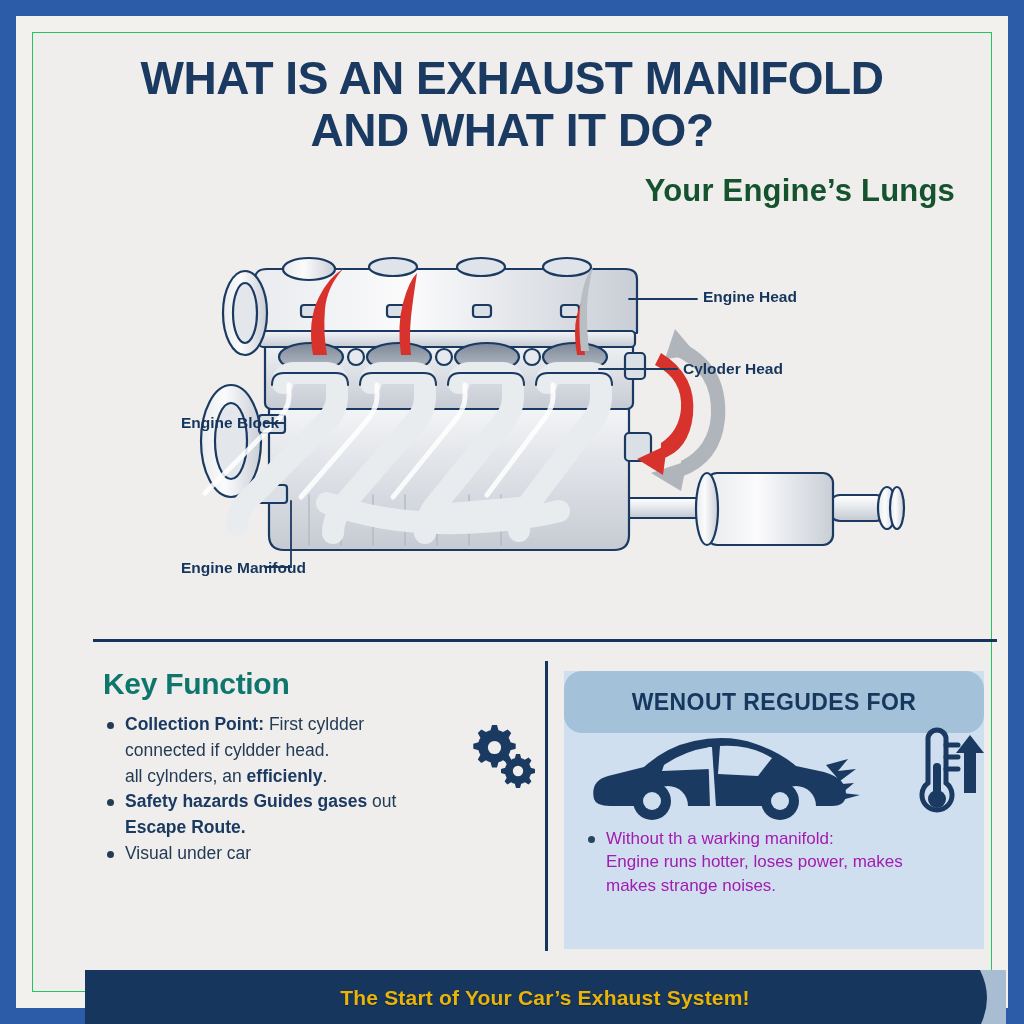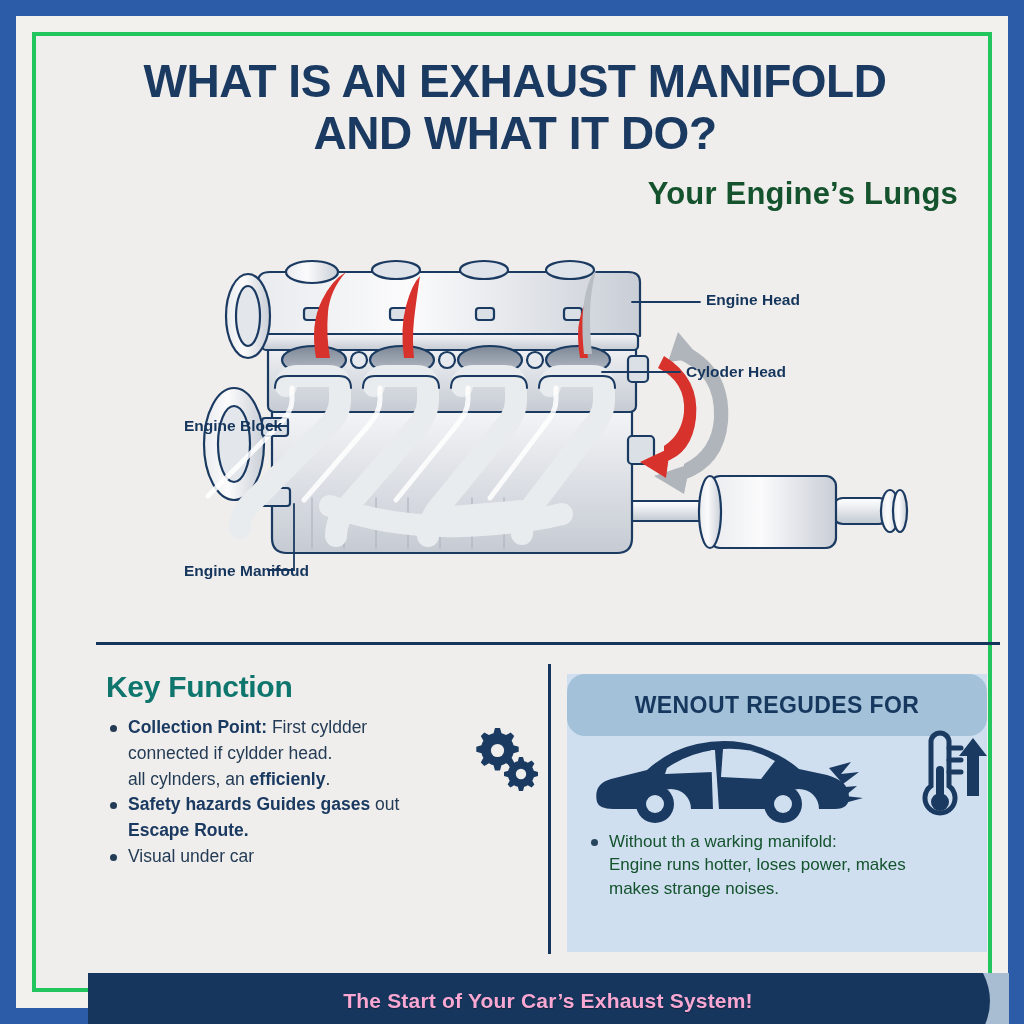--- a/index.html
+++ b/index.html
@@ -23,21 +23,21 @@
     left: 16px; top: 16px;
     width: 992px; height: 992px;
     background: #f3f1ee;
     box-sizing: border-box;
   }
   
   .navy-frame {
     position: absolute;
     left: 32px; top: 32px;
     width: 960px; height: 960px;
-    border: 4px solid #22c55e;
+    border: 1px solid #22c55e;
     background: #efeeec;
     box-sizing: border-box;
   }
   
   .title-block {
     position: absolute;
     left: 36px; top: 20px;
     width: 886px;
     text-align: center;
   }
@@ -158,21 +158,21 @@
   .thermo-svg { position: absolute; left: 340px; top: -10px; }
   .rp-body {
     padding: 10px 20px 0 20px;
   }
   .rp-body ul { list-style: none; margin: 0; padding: 0; }
   .rp-body li {
     position: relative;
     padding-left: 22px;
     font-size: 17px;
     line-height: 1.38;
-    color: #14532d;
+    color: #a21caf;
   }
   .rp-body li::before {
     content: "";
     position: absolute;
     left: 4px; top: 9px;
     width: 7px; height: 7px;
     border-radius: 50%;
     background: #27455f;
   }
   
@@ -185,21 +185,21 @@
     position: absolute;
     inset: 0;
     background: #17365d;
     display: flex;
     align-items: center;
     justify-content: center;
   }
   .banner-text {
     font-size: 21px;
     font-weight: 700;
-    color: #f9a8d4;
+    color: #eab308;
     letter-spacing: 0.2px;
     text-shadow: 0 1px 1px rgba(0,0,0,.35);
     text-align: center;
   }
   .banner-notch {
     position: absolute;
     right: -1px; top: 0;
     width: 26px; height: 56px;
   }
 </style>

